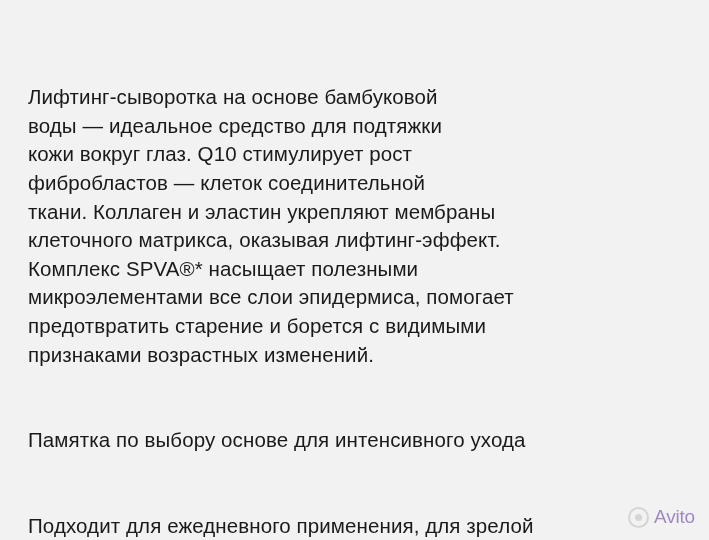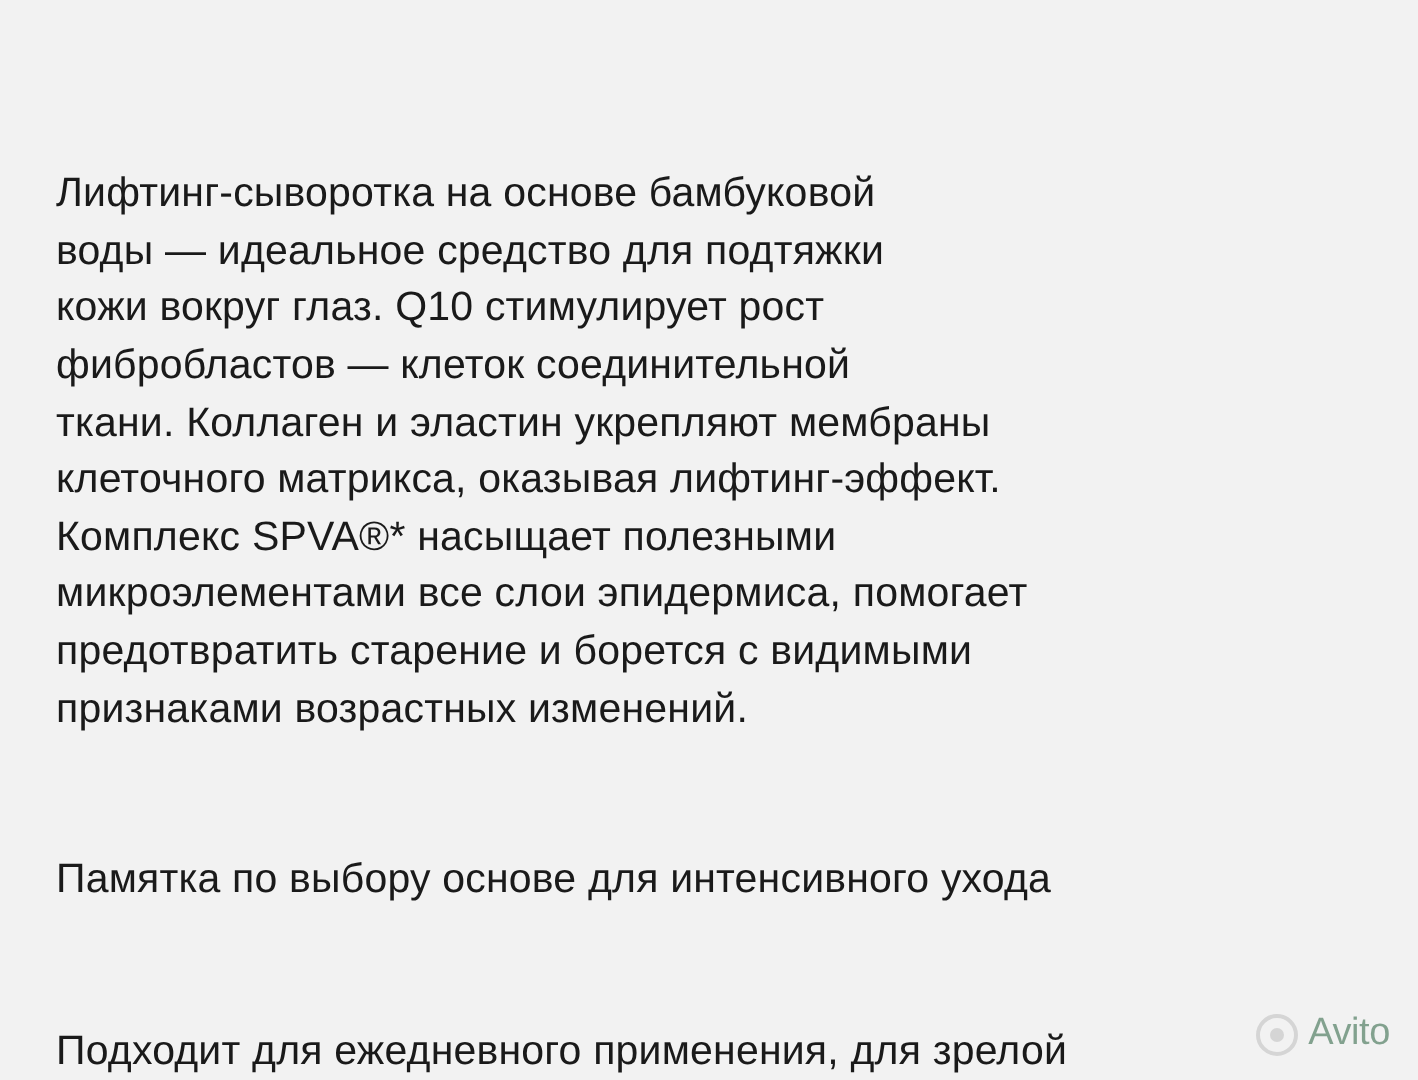--- a/index.html
+++ b/index.html
@@ -61,21 +61,21 @@
     top: 50%;
     width: 7px;
     height: 7px;
     margin-left: -3.5px;
     margin-top: -3.5px;
     border-radius: 50%;
     background: #b9b9b9;
   }
   .wm-text {
     font-size: 19px;
-    color: #14532d;
+    color: #4c1d95;
     font-family: "Liberation Sans", sans-serif;
     letter-spacing: -0.2px;
   }
 </style>
 </head>
 <body>
 
 <div class="page">
   <div class="text-block">
     <p class="para">Лифтинг-сыворотка на основе бамбуковой

